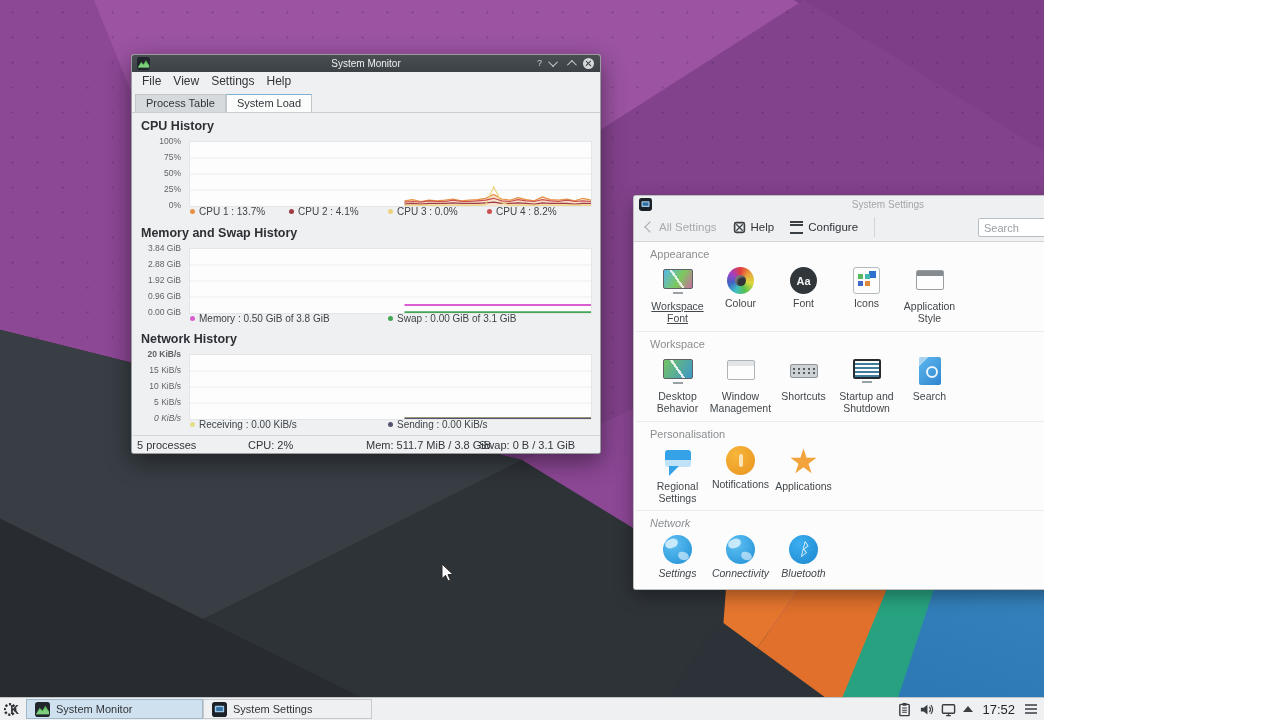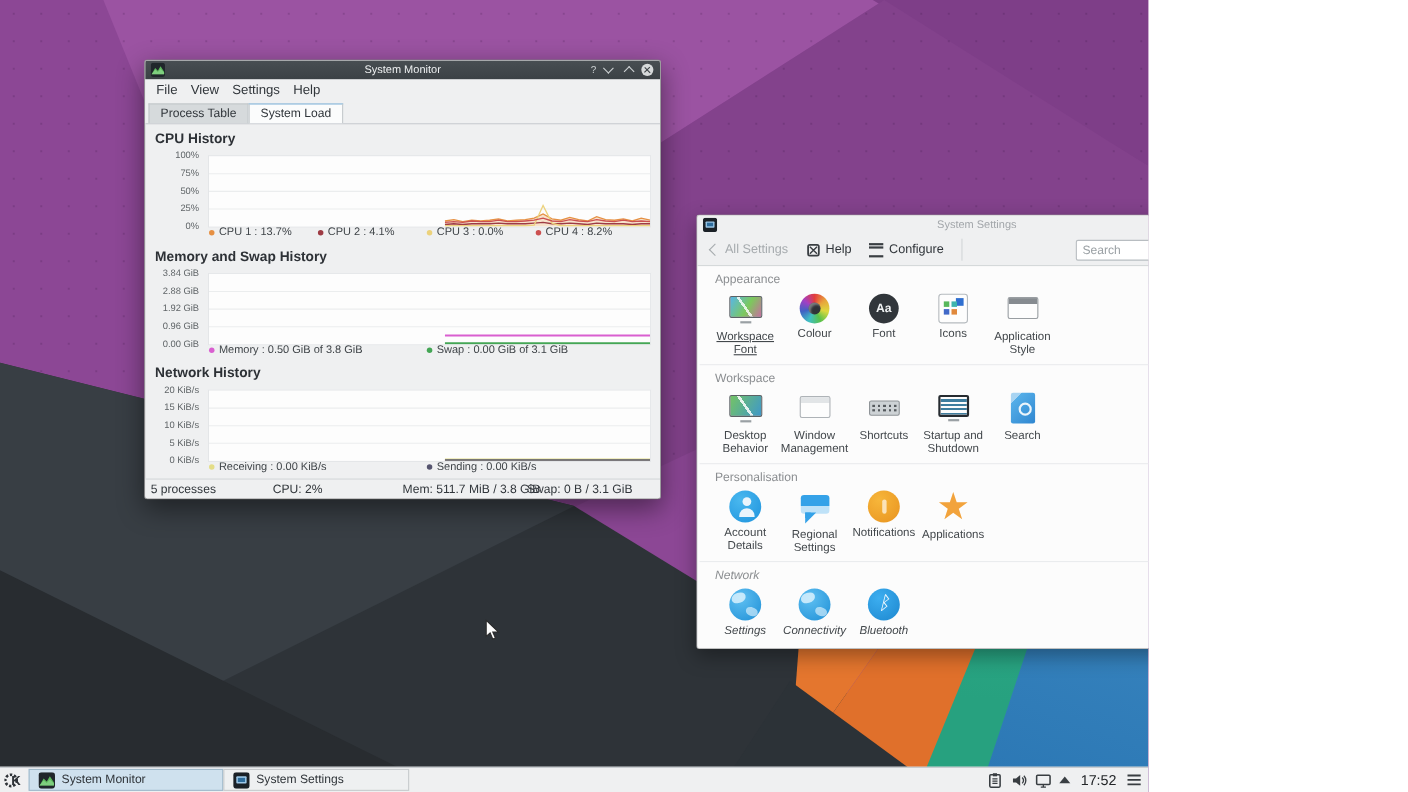--- a/index.html
+++ b/index.html
@@ -278,25 +278,25 @@
           <span>Memory : 0.50 GiB of 3.8 GiB</span>
         </span>
         <span class="li">
           <span class="dot" style="background: rgb(68, 166, 85);"></span>
           <span>Swap : 0.00 GiB of 3.1 GiB</span>
         </span>
       </div>
 
     <div class="sm-h" style="top:277px">Network History</div>
     <div class="ticks" style="top:299px" id="ticks-net">
-        <span style="top: -5px;">20 KiB/s</span>
+        <span style="top: -5px; font-weight: bold;">20 KiB/s</span>
         <span style="top: 11px;">15 KiB/s</span>
         <span style="top: 27px; margin-left: 18px;">10 KiB/s</span>
         <span style="top: 43px;">5 KiB/s</span>
-        <span style="top: 59px;">0 KiB/s</span>
+        <span style="top: 59px; font-style: italic;">0 KiB/s</span>
       </div>
     <div class="plot" style="top:299px"><svg id="svg-net" width="401" height="64">
           <line x1="0" x2="401" y1="16" y2="16" stroke="#ebedee"></line>
           <line x1="0" x2="401" y1="32" y2="32" stroke="#ebedee"></line>
           <line x1="0" x2="401" y1="48" y2="48" stroke="#ebedee"></line>
           <polyline points="214.5,62.9 401.0,62.9" fill="none" stroke="#e4dd87" stroke-width="2"></polyline>
           <polyline points="214.5,63.2 401.0,63.2" fill="none" stroke="#55546e" stroke-width="1.5"></polyline>
         </svg></div>
     <div class="legend l2" style="top:364px" id="legend-net">
         <span class="li">
@@ -408,24 +408,20 @@
   <div class="citem">
     <div class="icon ic-search-doc"></div>
     <div class="lab">Search</div>
   </div>
 </div>
   </div>
 
   <div class="cat">
     <div class="cat-name">Personalisation</div>
     <div class="cat-items">
-  <div class="citem">
-    <div class="icon ic-account"></div>
-    <div class="lab">Account Details</div>
-  </div>
 
   <div class="citem">
     <div class="icon ic-regional"></div>
     <div class="lab">Regional Settings</div>
   </div>
 
   <div class="citem">
     <div class="icon ic-notifications"></div>
     <div class="lab">Notifications</div>
   </div>

